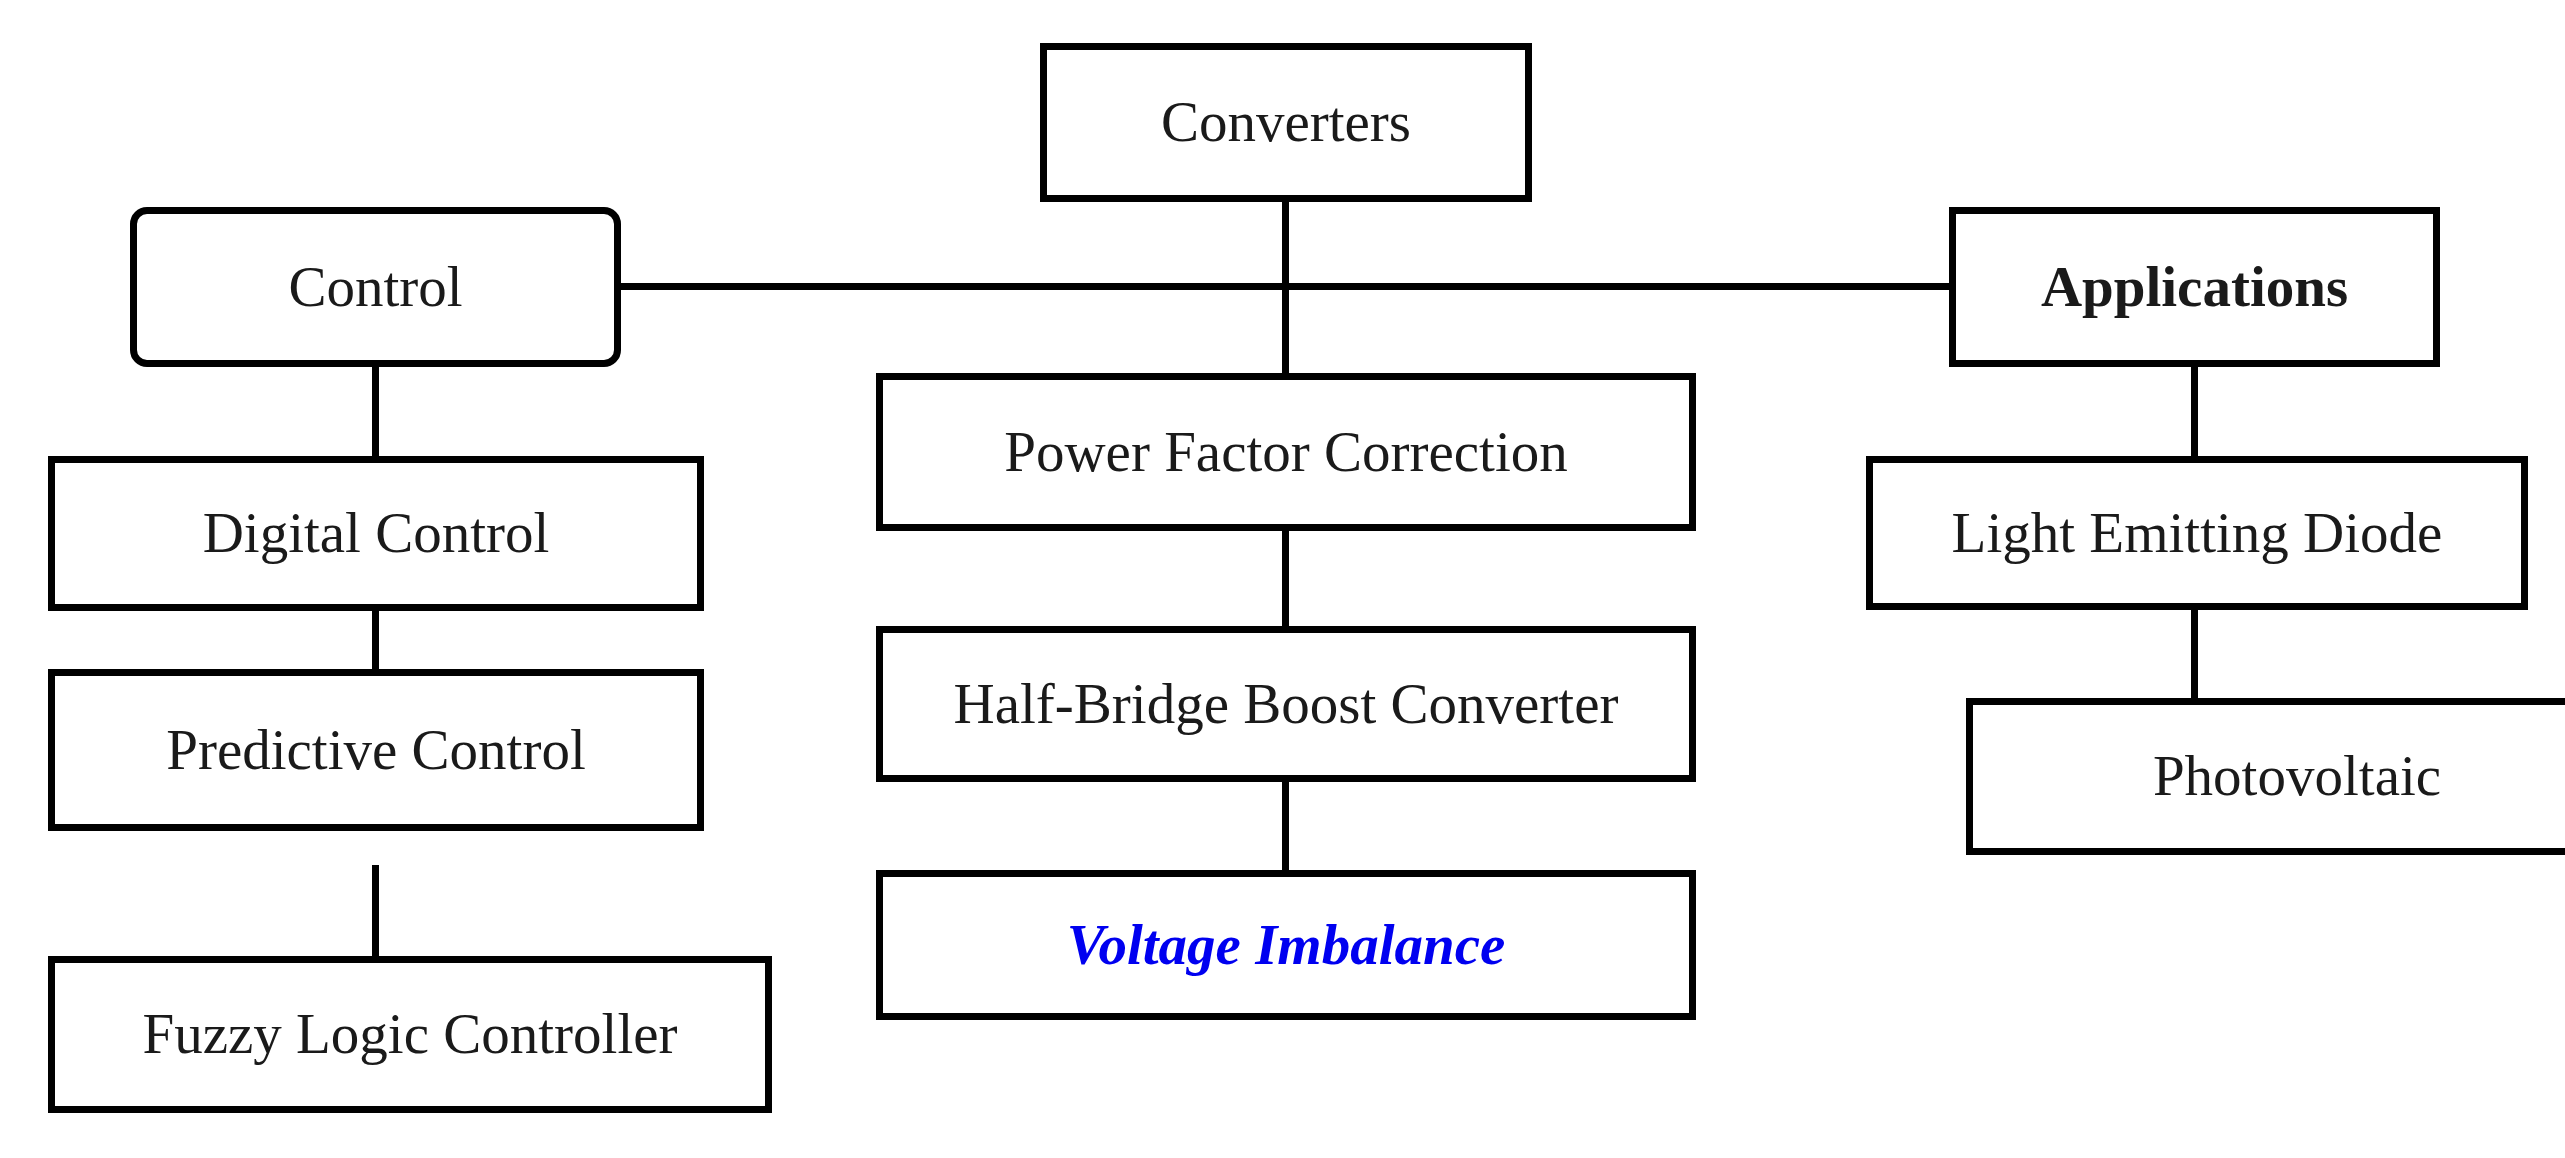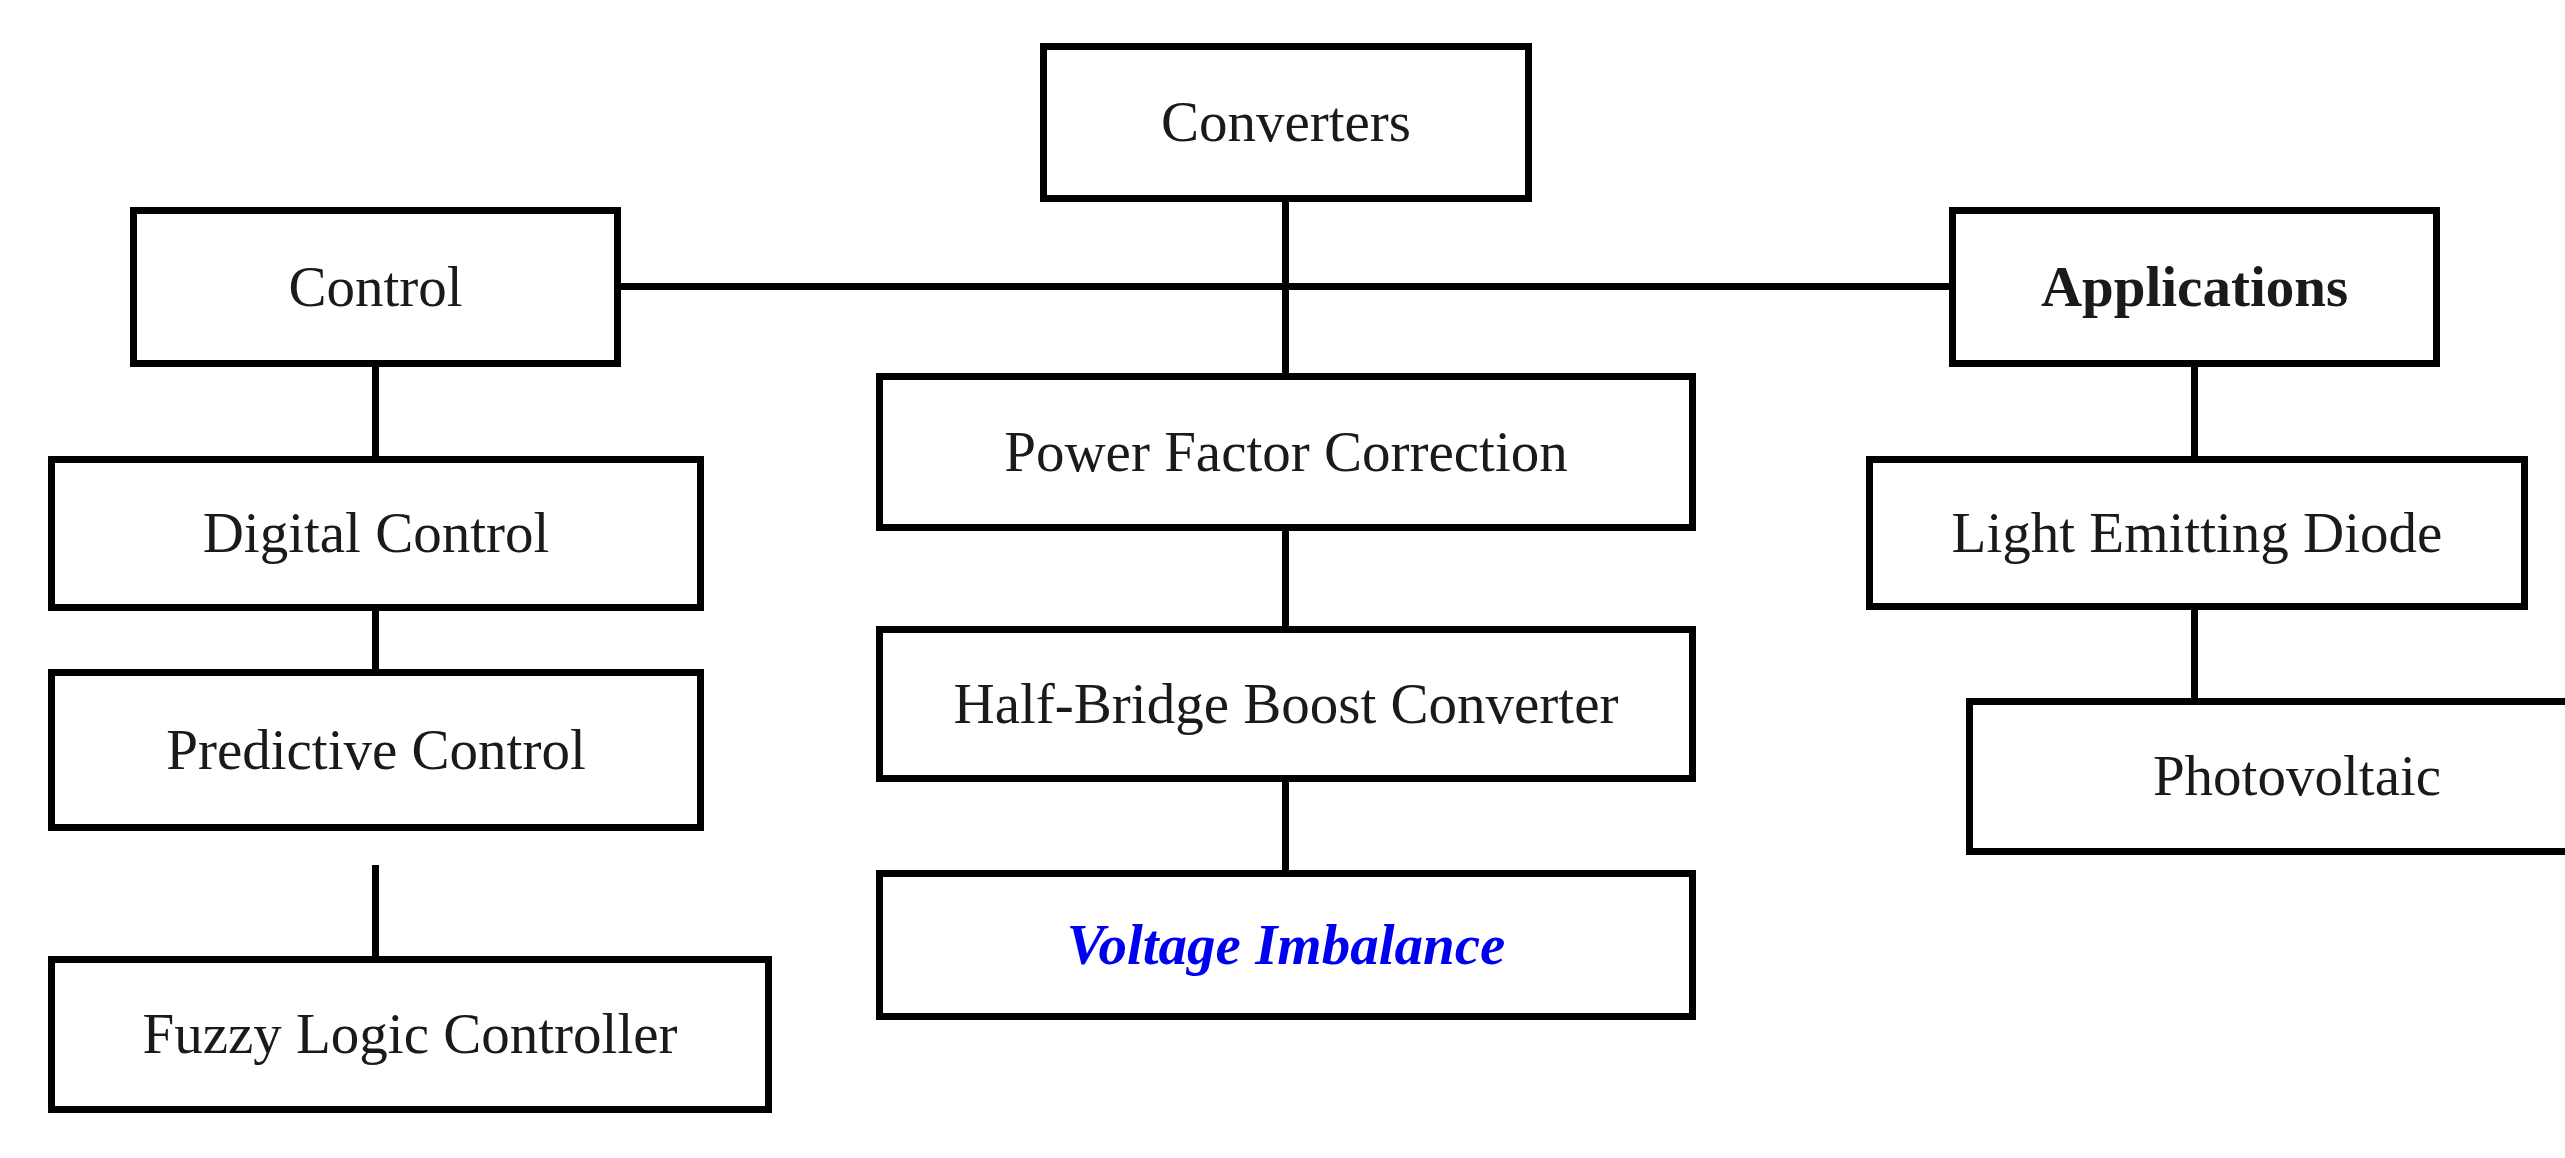--- a/index.html
+++ b/index.html
@@ -53,21 +53,21 @@
   <div class="edge" style="left:372px; top:865px; width:7px; height:91px;"></div>
   <div class="edge" style="left:1282px; top:531px; width:7px; height:95px;"></div>
   <div class="edge" style="left:1282px; top:782px; width:7px; height:88px;"></div>
   <div class="edge" style="left:2191px; top:367px; width:7px; height:89px;"></div>
   <div class="edge" style="left:2191px; top:610px; width:7px; height:88px;"></div>
 
   <div class="node" style="left:1040px; top:43px; width:492px; height:159px;">
     <span class="label">Converters</span>
   </div>
 
-  <div class="node" style="left:130px; top:207px; width:491px; height:160px;">
+  <div class="node" style="left:130px; top:207px; width:491px; height:160px;border-radius:17px;">
     <span class="label">Control</span>
   </div>
 
   <div class="node" style="left:1949px; top:207px; width:491px; height:160px;font-weight:bold;">
     <span class="label">Applications</span>
   </div>
 
   <div class="node" style="left:876px; top:373px; width:820px; height:158px;">
     <span class="label">Power Factor Correction</span>
   </div>

